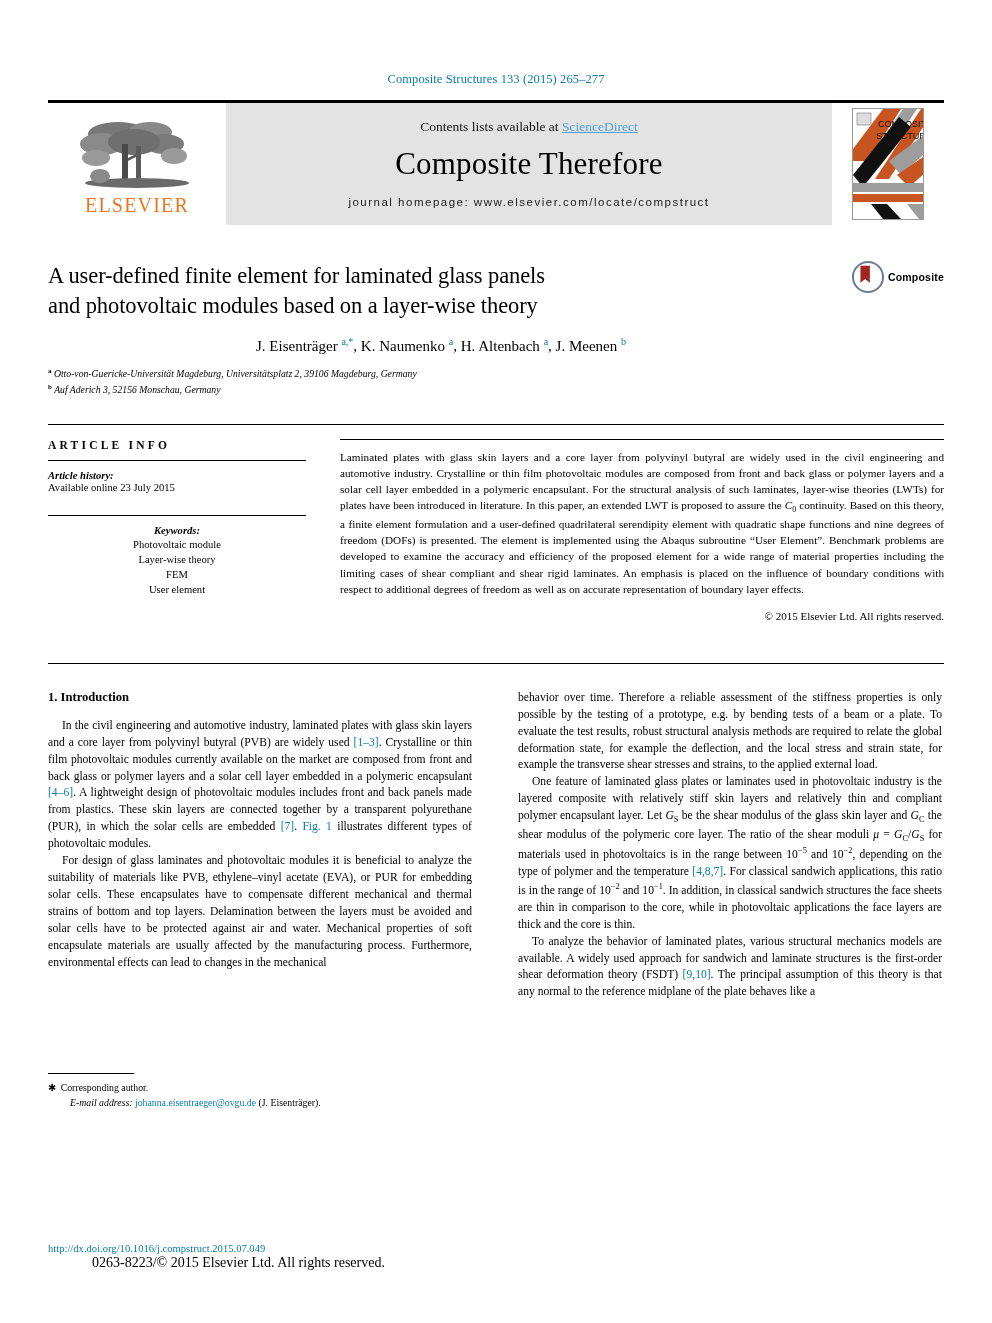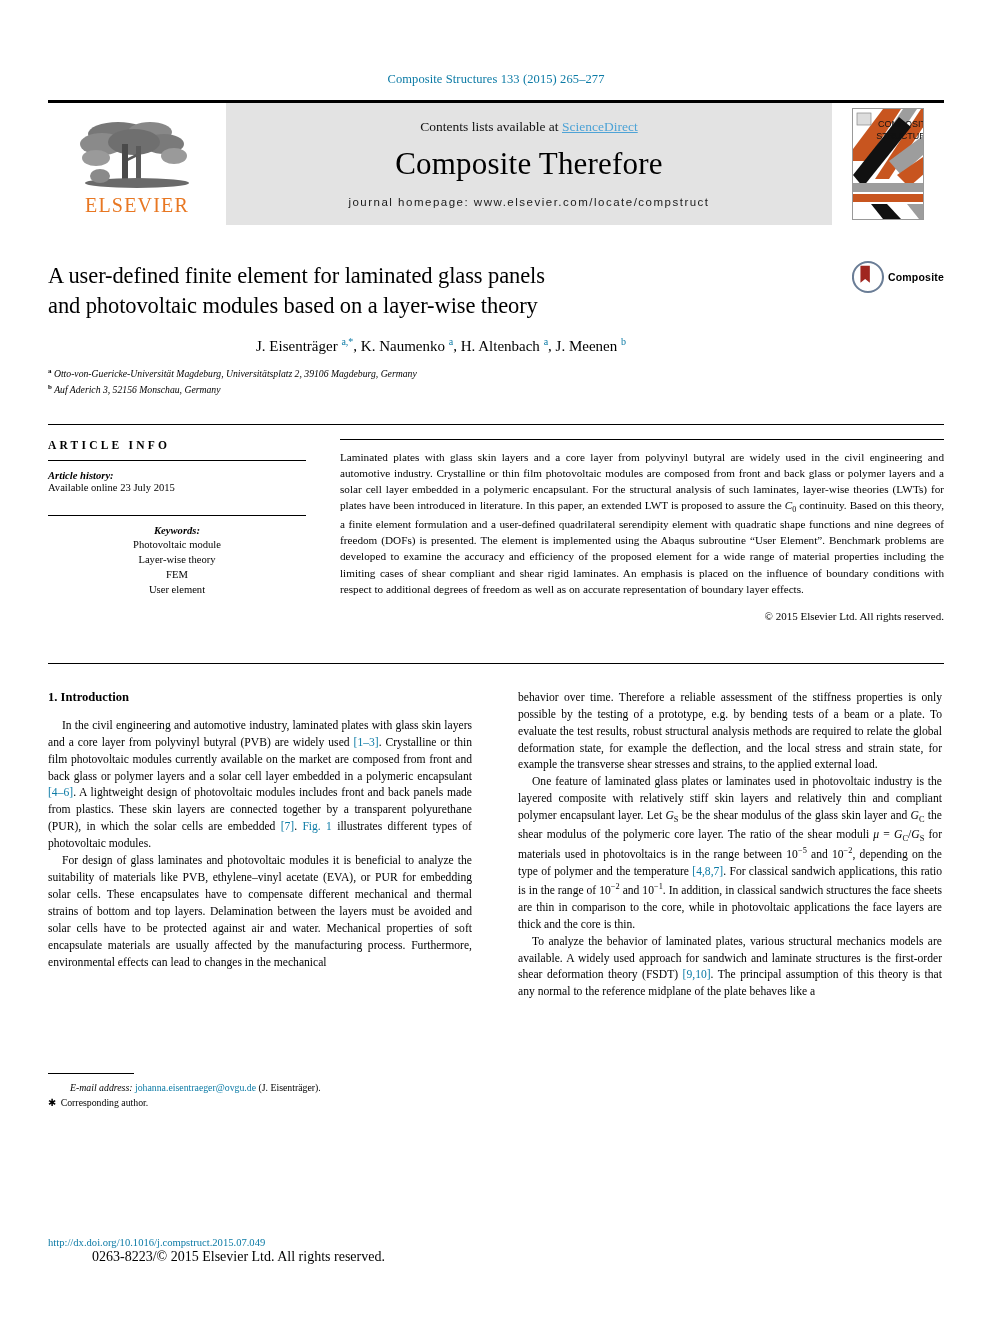--- a/index.html
+++ b/index.html
@@ -151,21 +151,21 @@
   
   .footnote {
     position:absolute; left:0; bottom:0; width:424px;
   }
   .fn-rule { width:86px; border-top:1px solid #000; margin:0 0 7px 0; }
   .fn-line { font-size:9.8px; line-height:1.45; margin:0; padding-left:12px; text-indent:-12px;}
   .fn-line .star { letter-spacing:2px; }
   .fn-em { font-style:italic; }
 
   
-  .footer { position:absolute; left:48px; bottom:58px; }
+  .footer { position:absolute; left:48px; bottom:52px; }
   .doi { color:#0b7aa5; font-size:10.6px; display:block; text-decoration:none; }
   .issn { font-size:14px; font-weight:normal; display:block; margin-top:1px;margin-left:44px; }
 </style>
 </head>
 <body>
 
 <div class="page">
 
   <div class="runhead">Composite Structures 133 (2015) 265–277</div>
 
@@ -272,26 +272,26 @@
 
   <div class="cols">
 
     <div class="col" style="min-height:420px;">
       <h2 class="sec-title">1. Introduction</h2>
       <p class="body">In the civil engineering and automotive industry, laminated plates with glass skin layers and a core layer from polyvinyl butyral (PVB) are widely used <span class="ref">[1–3]</span>. Crystalline or thin film photovoltaic modules currently available on the market are composed from front and back glass or polymer layers and a solar cell layer embedded in a polymeric encapsulant <span class="ref">[4–6]</span>. A lightweight design of photovoltaic modules includes front and back panels made from plastics. These skin layers are connected together by a transparent polyurethane (PUR), in which the solar cells are embedded <span class="ref">[7]</span>. <span class="ref">Fig. 1</span> illustrates different types of photovoltaic modules.</p>
       <p class="body">For design of glass laminates and photovoltaic modules it is beneficial to analyze the suitability of materials like PVB, ethylene–vinyl acetate (EVA), or PUR for embedding solar cells. These encapsulates have to compensate different mechanical and thermal strains of bottom and top layers. Delamination between the layers must be avoided and solar cells have to be protected against air and water. Mechanical properties of soft encapsulate materials are usually affected by the manufacturing process. Furthermore, environmental effects can lead to changes in the mechanical</p>
 
       <div class="footnote">
         <div class="fn-rule"></div>
+        <p class="fn-line"><span class="star">✱</span> <span>Corresponding author.</span></p>
         <p class="fn-line" style="padding-left:22px;text-indent:0;">
           <span class="fn-em">E-mail address:</span>
           <a class="ref" href="#">johanna.eisentraeger@ovgu.de</a>
           <span>(J. Eisenträger).</span>
         </p>
-        <p class="fn-line"><span class="star">✱</span> <span>Corresponding author.</span></p>
       </div>
     </div>
 
     <div class="col">
       <p class="body cont">behavior over time. Therefore a reliable assessment of the stiffness properties is only possible by the testing of a prototype, e.g. by bending tests of a beam or a plate. To evaluate the test results, robust structural analysis methods are required to relate the global deformation state, for example the deflection, and the local stress and strain state, for example the transverse shear stresses and strains, to the applied external load.</p>
       <p class="body">One feature of laminated glass plates or laminates used in photovoltaic industry is the layered composite with relatively stiff skin layers and relatively thin and compliant polymer encapsulant layer. Let <span class="mathvar">G</span><sub>S</sub> be the shear modulus of the glass skin layer and <span class="mathvar">G</span><sub>C</sub> the shear modulus of the polymeric core layer. The ratio of the shear moduli <span class="mathvar">μ</span> = <span class="mathvar">G</span><sub>C</sub>/<span class="mathvar">G</span><sub>S</sub> for materials used in photovoltaics is in the range between 10<sup>−5</sup> and 10<sup>−2</sup>, depending on the type of polymer and the temperature <span class="ref">[4,8,7]</span>. For classical sandwich applications, this ratio is in the range of 10<sup>−2</sup> and 10<sup>−1</sup>. In addition, in classical sandwich structures the face sheets are thin in comparison to the core, while in photovoltaic applications the face layers are thick and the core is thin.</p>
       <p class="body">To analyze the behavior of laminated plates, various structural mechanics models are available. A widely used approach for sandwich and laminate structures is the first-order shear deformation theory (FSDT) <span class="ref">[9,10]</span>. The principal assumption of this theory is that any normal to the reference midplane of the plate behaves like a</p>
     </div>
   </div>
 

